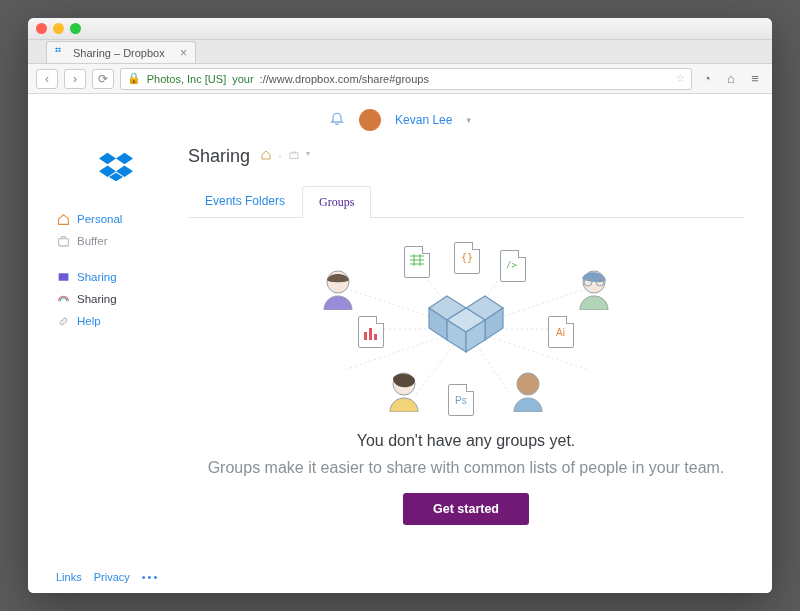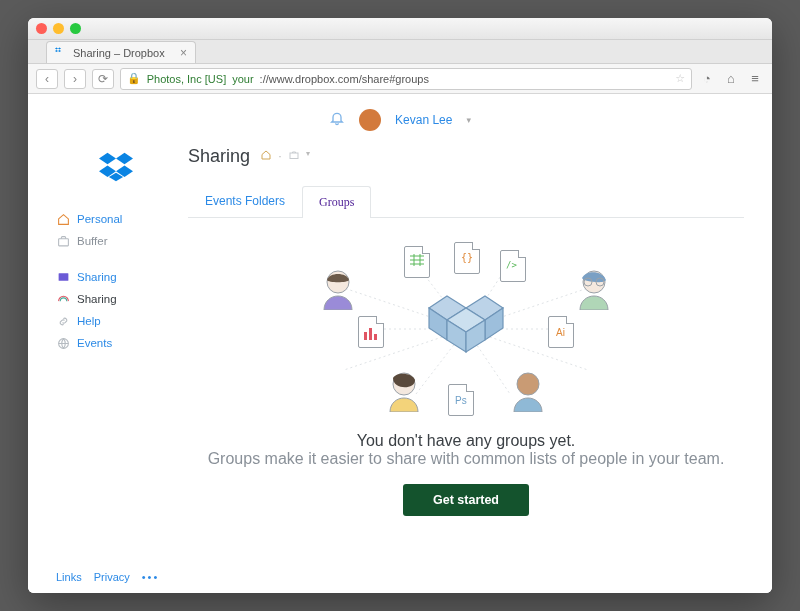--- a/index.html
+++ b/index.html
@@ -52,23 +52,23 @@
   .tab { padding:8px 16px; font-size:12px; border:1px solid transparent; border-bottom:none; cursor:pointer; color:#2c8ae6; }
   .tab.active { color:#4c1d95; border-color:#e3e6e8; border-radius:3px 3px 0 0; background:#fff; position:relative; top:1px;font-family:Liberation Serif, serif; }
   .empty { text-align:center; padding-top:26px; }
   .illus { width:360px; height:170px; margin:0 auto 18px; position:relative; }
   .connector { position:absolute; inset:0; }
   .box { position:absolute; left:50%; top:50%; transform:translate(-50%,-50%); }
   .person, .doc { position:absolute; }
   .doc { width:26px; height:32px; border:1.5px solid #9aa1a8; border-radius:2px; background:#fff; }
   .doc .fold { position:absolute; right:-1px; top:-1px; width:8px; height:8px; background:#fff; border-left:1.5px solid #9aa1a8; border-bottom:1.5px solid #9aa1a8; }
   .person svg{ display:block;}
-  .h2 { font-size:16px; color:#3b4045; margin-bottom:0; }
+  .h2 { font-size:16px; color:#3b4045; margin-bottom:9px; }
   .sub { font-size:16px; color:#8a9199; margin-bottom:16px; }
-  .cta { display:inline-block; background:#14532d; color:#fff; font-size:12.5px; font-weight:600; padding:9px 30px; border-radius:3px; border:none; cursor:pointer; }
+  .cta { display:inline-block; background:#701a75; color:#fff; font-size:12.5px; font-weight:600; padding:9px 30px; border-radius:3px; border:none; cursor:pointer; }
 </style>
 </head>
 <body>
 
 <div class="window">
   <div class="titlebar">
     <div class="traffic">
       <span class="dot r"></span>
       <span class="dot y"></span>
       <span class="dot g"></span>
@@ -169,29 +169,20 @@
             <span>Sharing</span>
           </div>
           <div class="snav blue">
             <span class="ico">
                 <svg width="13" height="13" viewBox="0 0 24 24" fill="none" stroke="#b5bbc1" stroke-width="2">
                   <path d="M10 14a4 4 0 005 0l3-3a4 4 0 00-5-5l-1 1"></path>
                   <path d="M14 10a4 4 0 00-5 0l-3 3a4 4 0 005 5l1-1"></path>
                 </svg>
               </span>
             <span>Help</span>
-          </div>
-          <div class="snav blue">
-            <span class="ico">
-                <svg width="13" height="13" viewBox="0 0 24 24" fill="none" stroke="#b5bbc1" stroke-width="2">
-                  <circle cx="12" cy="12" r="9"></circle>
-                  <path d="M3 12h18M12 3a14 14 0 010 18M12 3a14 14 0 000 18"></path>
-                </svg>
-              </span>
-            <span>Events</span>
           </div>
         </div>
       </div>
 
       <div class="maincol">
         <div class="pagetitle">
           <span>Sharing</span>
           <span class="titleicons">
             <span><svg width="12" height="12" viewBox="0 0 24 24" fill="none" stroke="#d1a759" stroke-width="2">
                   <path d="M4 11l8-7 8 7v9H4z"></path>

